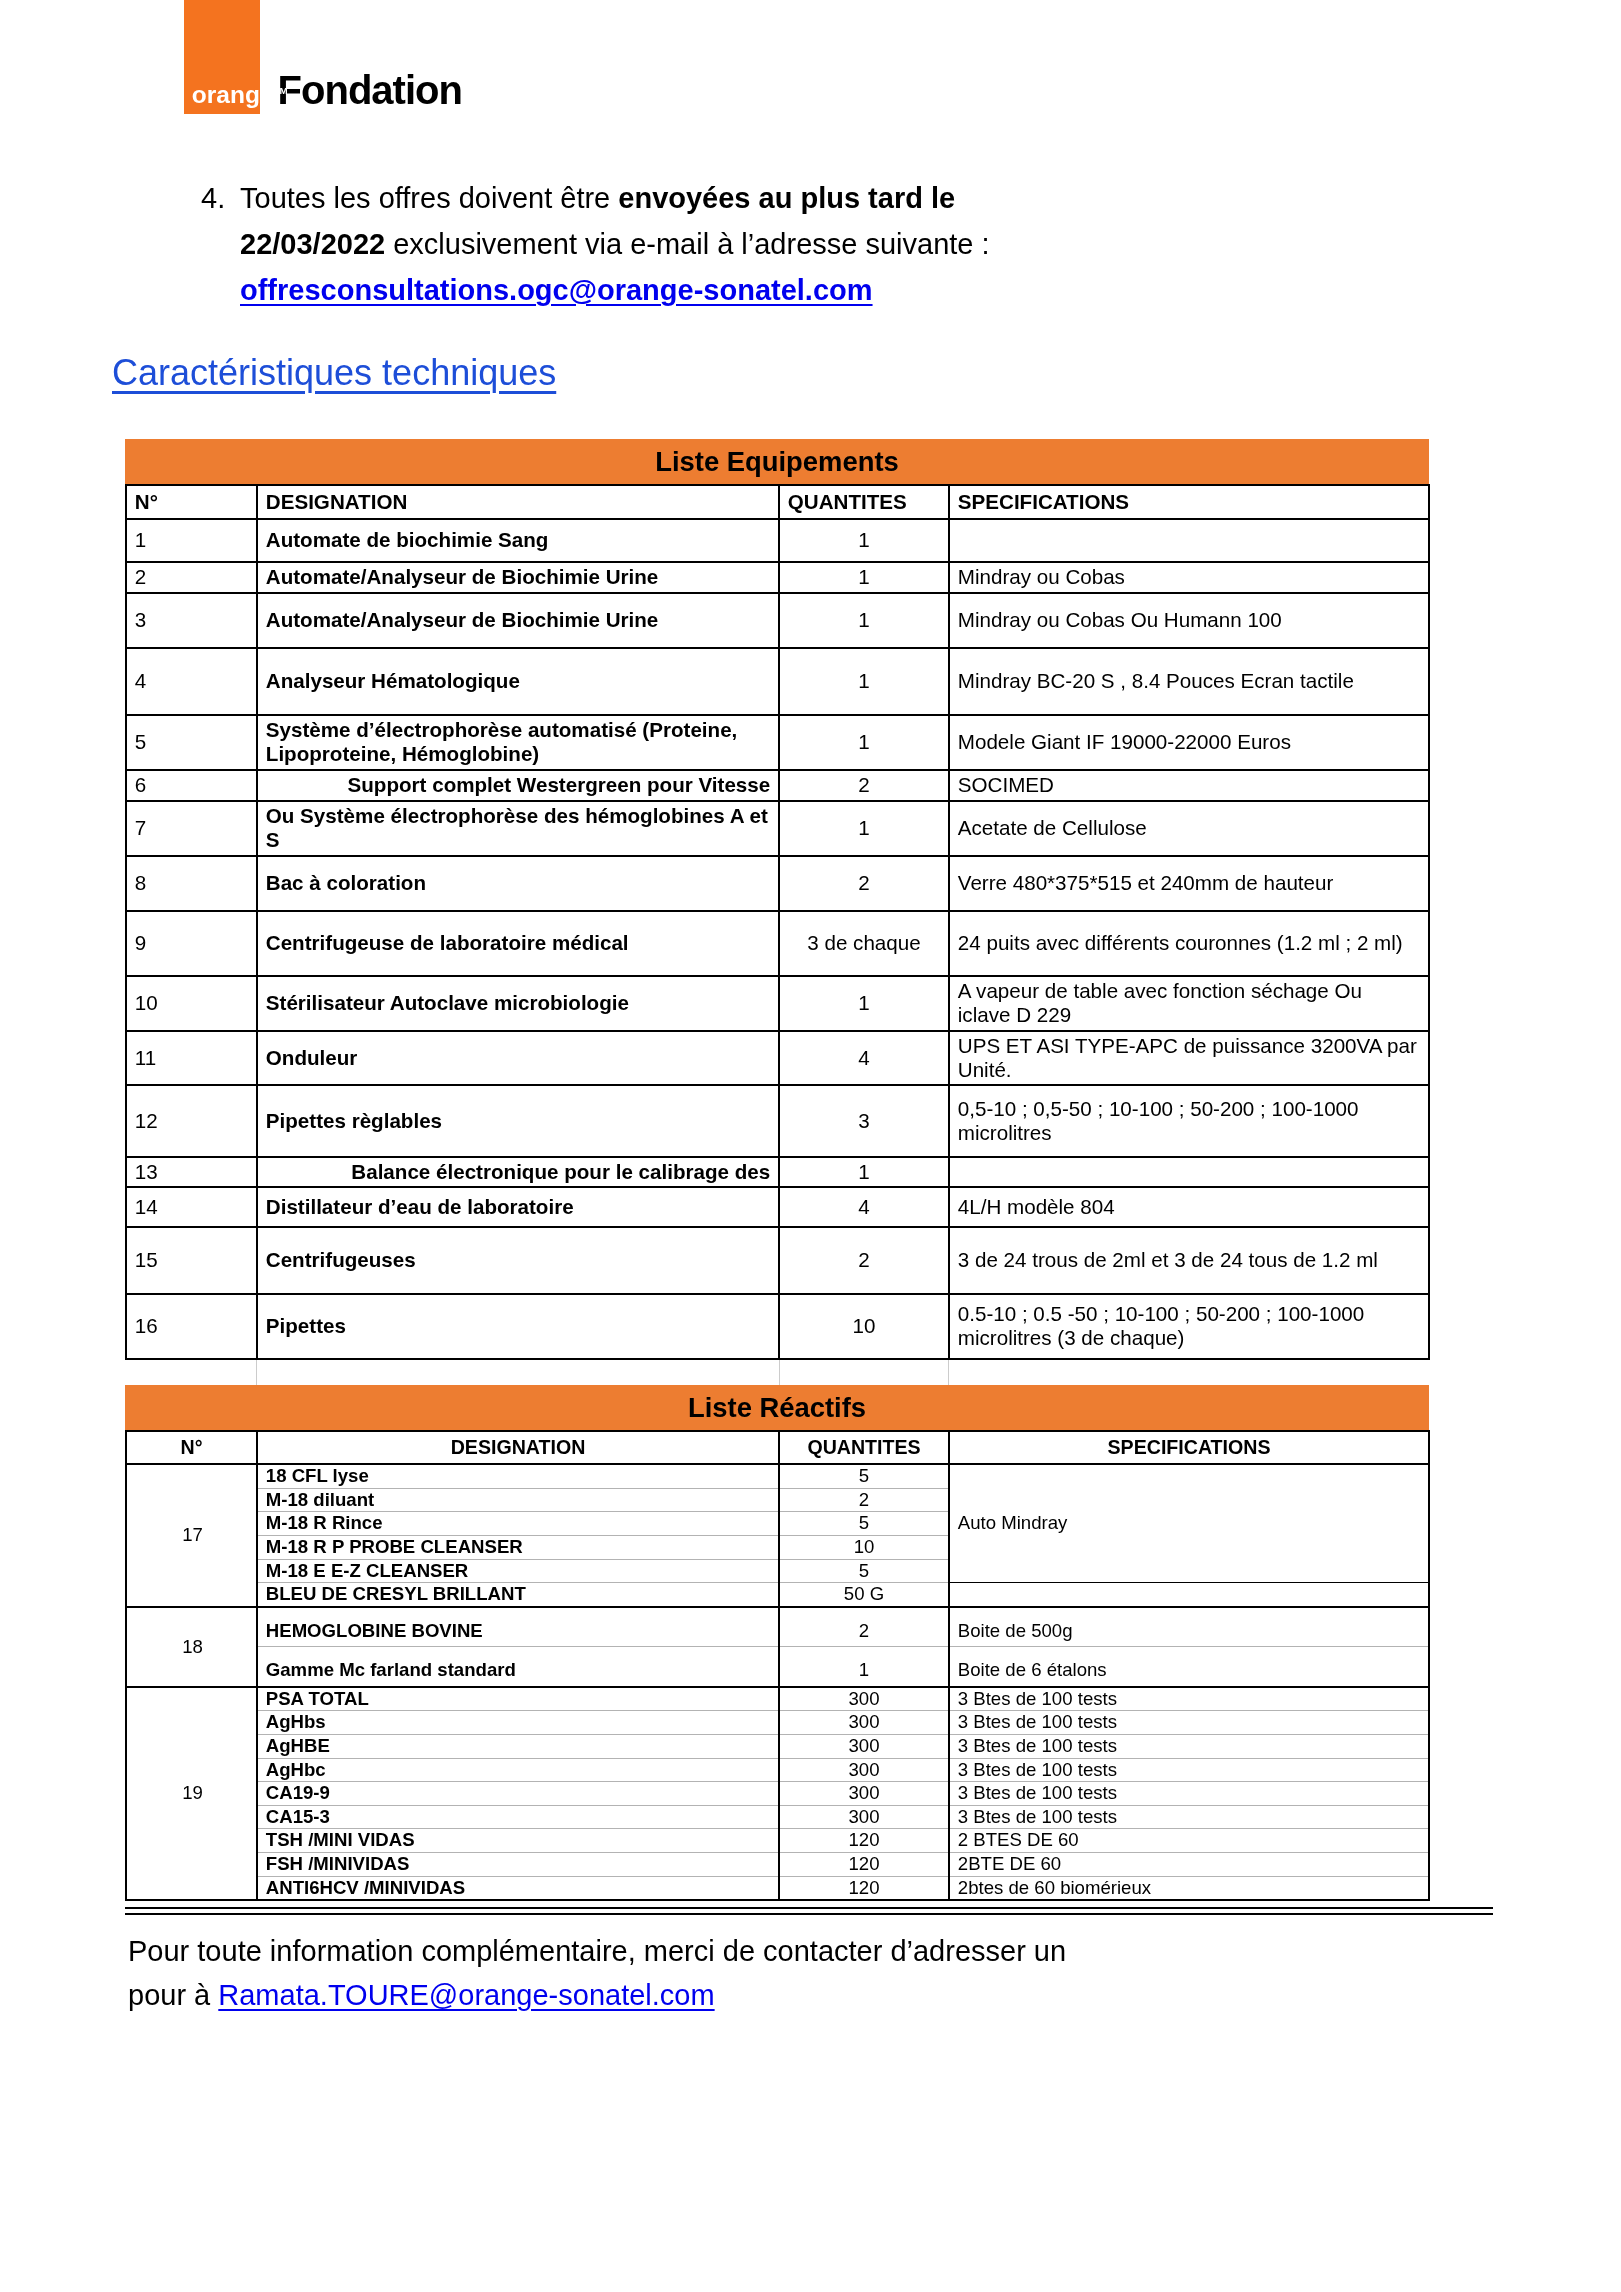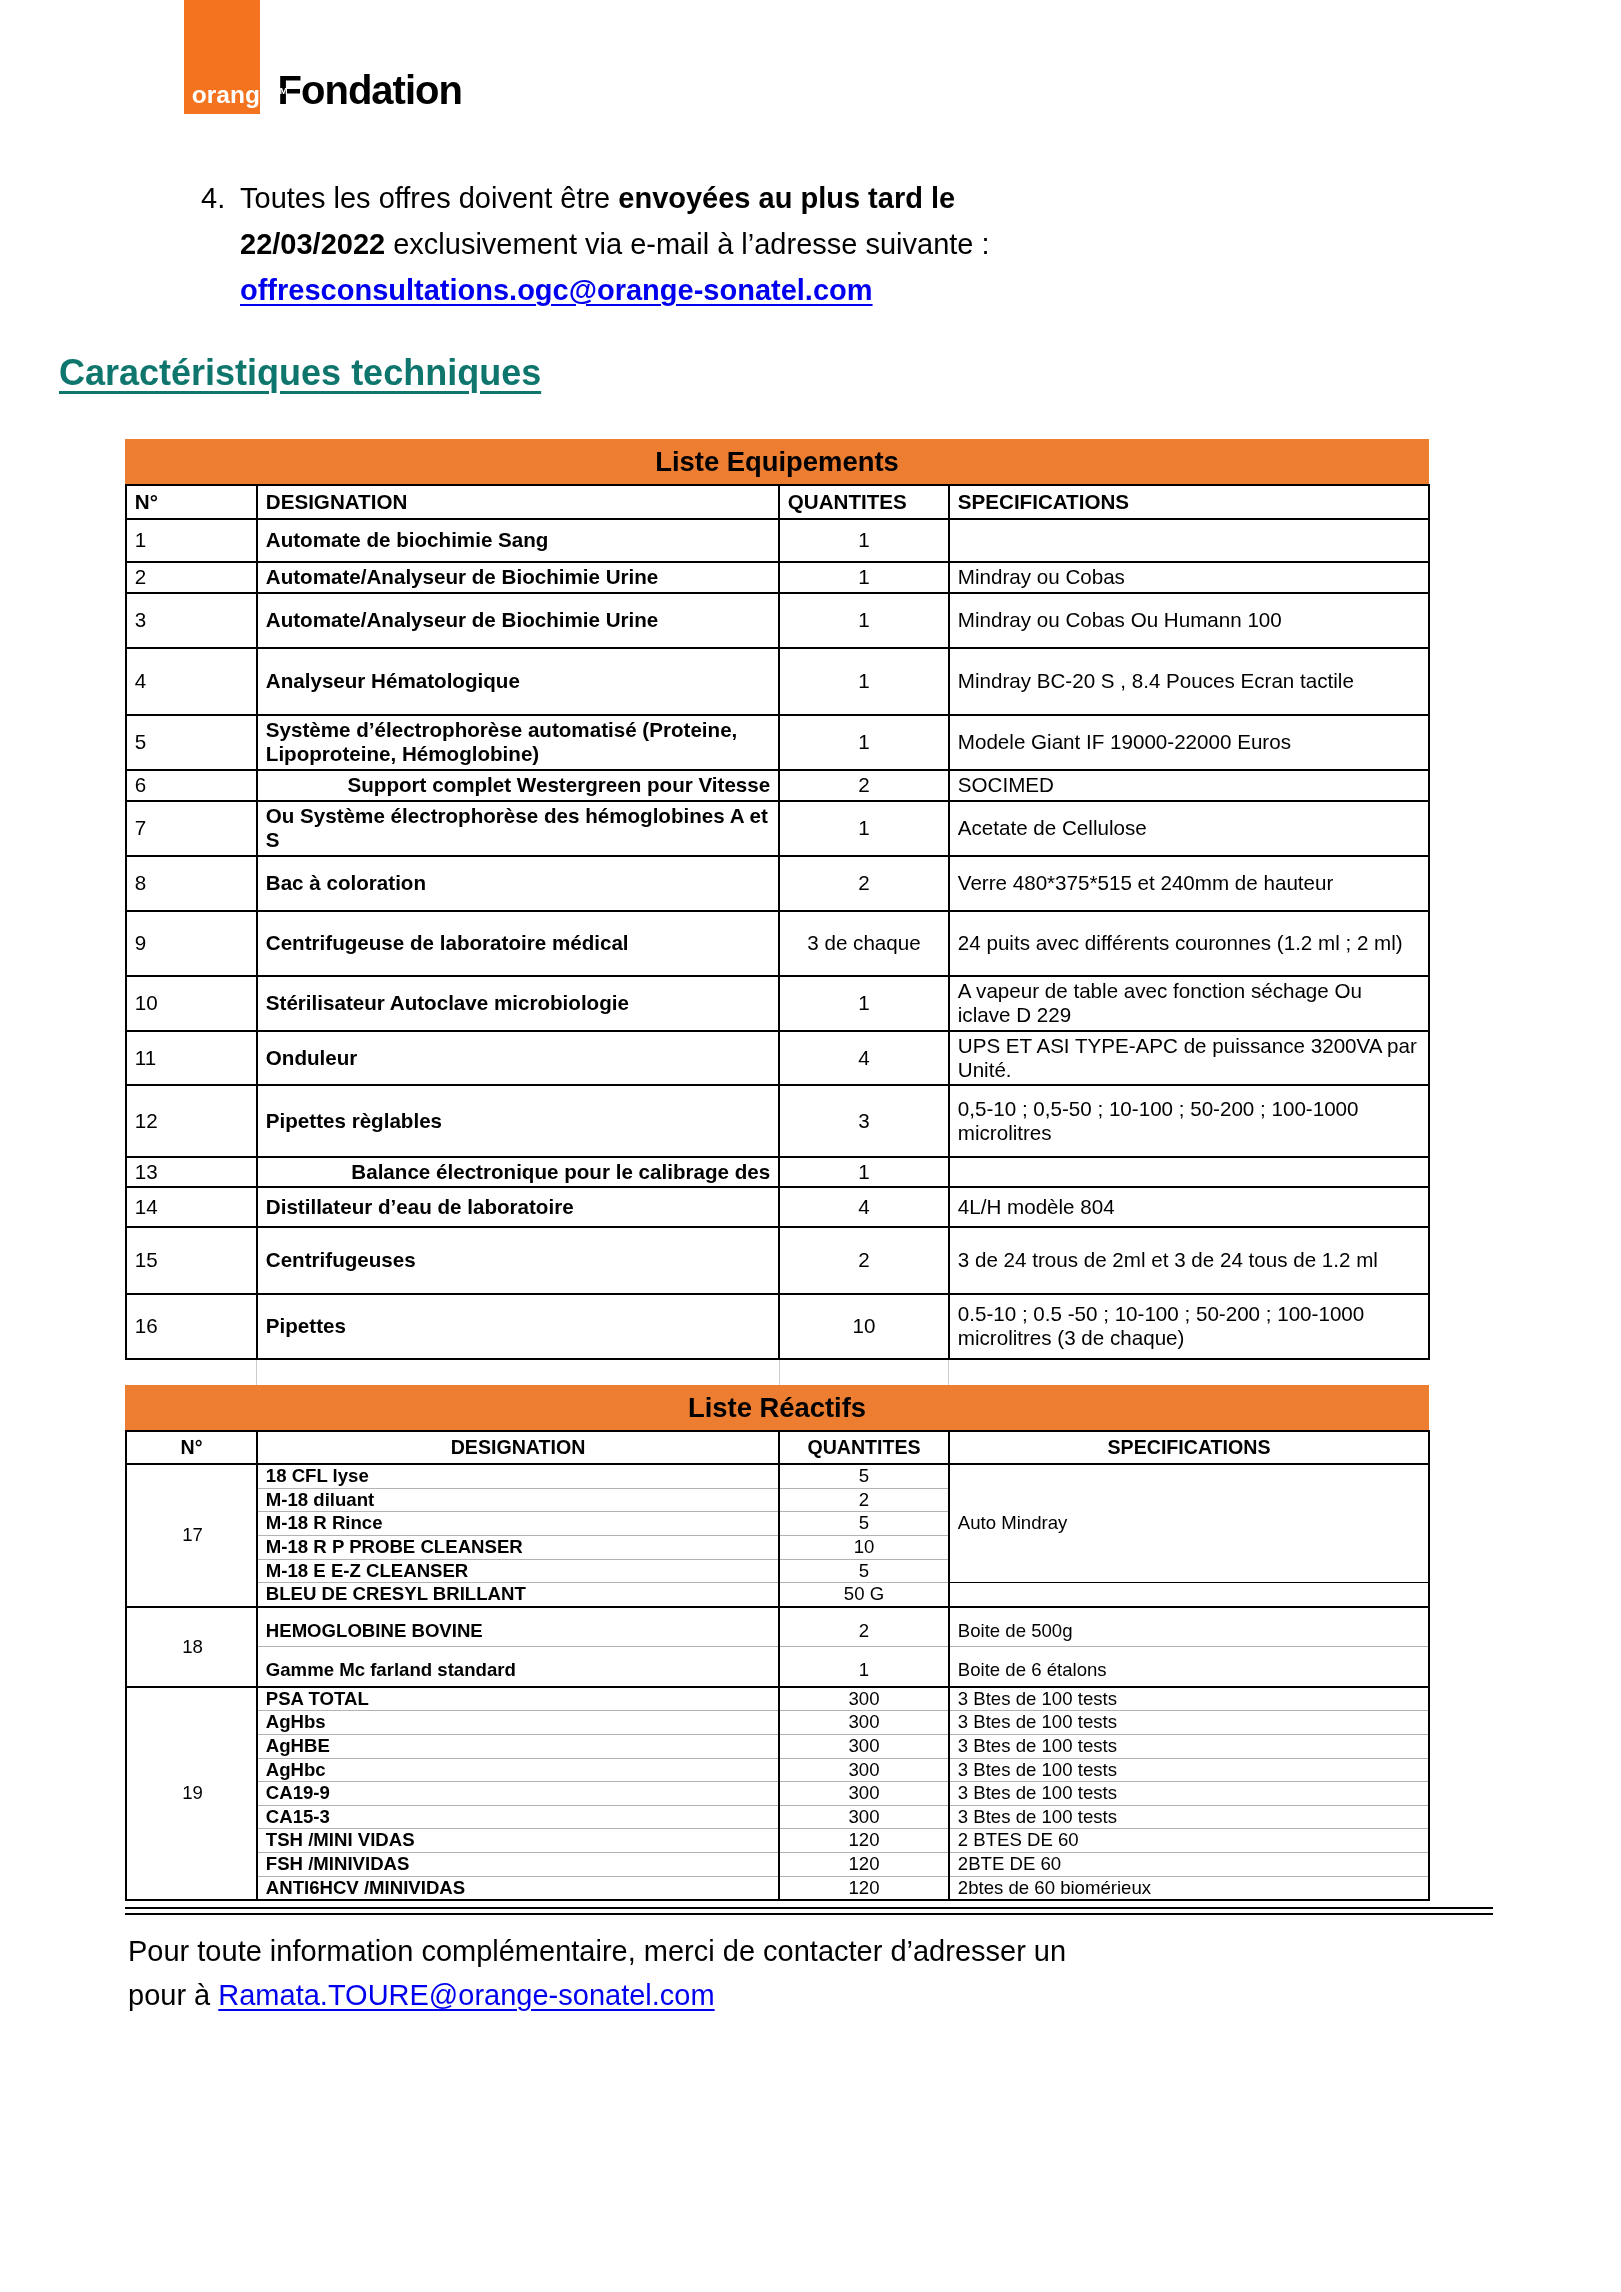--- a/index.html
+++ b/index.html
@@ -15,21 +15,21 @@
   .logo-word sup { font-size:9.8px; vertical-align:super; }
   .brand-name { font-size:40px; font-weight:bold; line-height:1; padding-bottom:3.9px; letter-spacing:-1px; }
   
   .notice { margin:61px 0 0 201px; display:flex; font-size:29px; line-height:46px; }
   .notice .num { width:39px; flex:0 0 auto; }
   .notice b { font-weight:bold; }
   .email-link { color:#0000EE; text-decoration:underline; text-decoration-thickness:2px; text-underline-offset:3.9px; cursor:pointer; }
   .bold { font-weight:bold; }
   
   .section-title {
-    margin:39px 0 0 59px; display:inline-block; font-size:36px; font-weight:bold; color:#0f766e;
+    margin:39px 0 0 112px; display:inline-block; font-size:36px; font-weight:normal; color:#1d4ed8;
     text-decoration:underline; text-decoration-thickness:2.9px; text-underline-offset:5.9px;
   }
   
   .table-wrap { margin-left:125px; width:1304px; }
   .banner {
     height:45px; background:#ED7D31; display:flex; align-items:center; justify-content:center;
     font-size:27.4px; font-weight:bold; color:#000;
   }
   .banner.first { margin-top:45px; }
   table { border-collapse:collapse; table-layout:fixed; width:1304px; background:#fff; }

